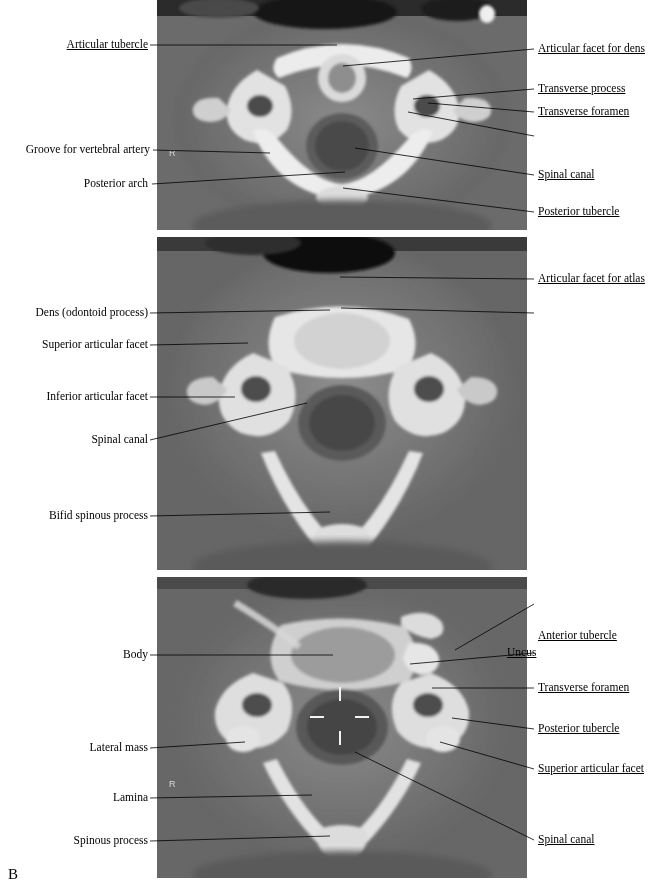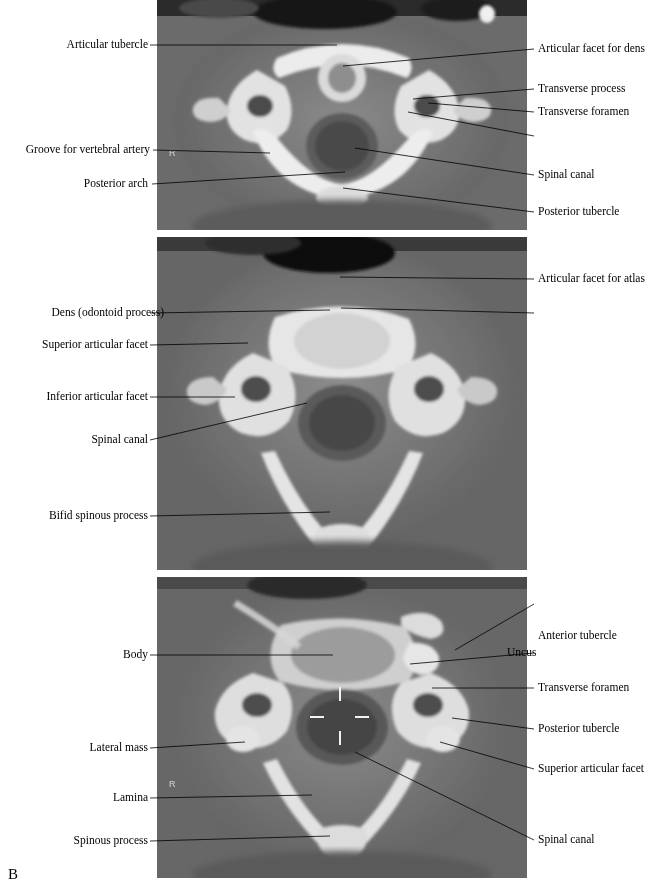--- a/index.html
+++ b/index.html
@@ -37,21 +37,21 @@
   .ct-svg { display: block; width: 100%; height: 100%; }
 
   
   .label {
     position: absolute;
     font-size: 11.5px;
     line-height: 13.5px;
     color: #000;
     white-space: pre-line;
   }
-  .label.right { text-align: left; }
+  .label.right { text-align: left; text-decoration: underline; }
   .label.left  { text-align: right; }
 
   
   .leaders {
     position: absolute;
     left: 0; top: 0;
     width: 666px; height: 892px;
     pointer-events: none;
   }
   .panel-letter {
@@ -256,31 +256,31 @@
 
       <path d="M534 604 L455 650"></path>
       <path d="M534 653 L410 664"></path>
       <path d="M534 688 L432 688"></path>
       <path d="M534 729 L452 718"></path>
       <path d="M534 769 L440 742"></path>
       <path d="M534 840 L355 752"></path>
     </g>
   </svg>
 
-  <div class="label left" style="left:10px;  top:38px;  width:138px;">Articular tubercle</div>
+  <div class="label left" style="left:10px;  top:38px;  width:138px;text-decoration:underline;">Articular tubercle</div>
   <div class="label left" style="left:4px;   top:143px; width:146px;">Groove for vertebral artery</div>
   <div class="label left" style="left:34px;  top:177px; width:114px;">Posterior arch</div>
 
   <div class="label right" style="left:538px; top:42px;  width:124px;">Articular facet for dens</div>
   <div class="label right" style="left:538px; top:82px;  width:124px;">Transverse process</div>
   <div class="label right" style="left:538px; top:105px; width:124px;">Transverse foramen</div>
   <div class="label right" style="left:538px; top:168px; width:124px;">Spinal canal</div>
   <div class="label right" style="left:538px; top:205px; width:124px;">Posterior tubercle</div>
 
-  <div class="label left" style="left:22px;   top:306px; width:142px;">Dens (odontoid process)</div>
+  <div class="label left" style="left:6px;   top:306px; width:142px;">Dens (odontoid process)</div>
   <div class="label left" style="left:6px;   top:338px; width:142px;">Superior articular facet</div>
   <div class="label left" style="left:6px;   top:390px; width:142px;">Inferior articular facet</div>
   <div class="label left" style="left:40px;  top:433px; width:108px;">Spinal canal</div>
   <div class="label left" style="left:18px;  top:509px; width:130px;font-family:Liberation Serif, serif;">Bifid spinous process</div>
 
   <div class="label right" style="left:538px; top:272px; width:126px;">Articular facet for atlas</div>
 
   <div class="label left" style="left:78px;  top:648px; width:70px;">Body</div>
   <div class="label left" style="left:38px;  top:741px; width:110px;">Lateral mass</div>
   <div class="label left" style="left:68px;  top:791px; width:80px;">Lamina</div>

